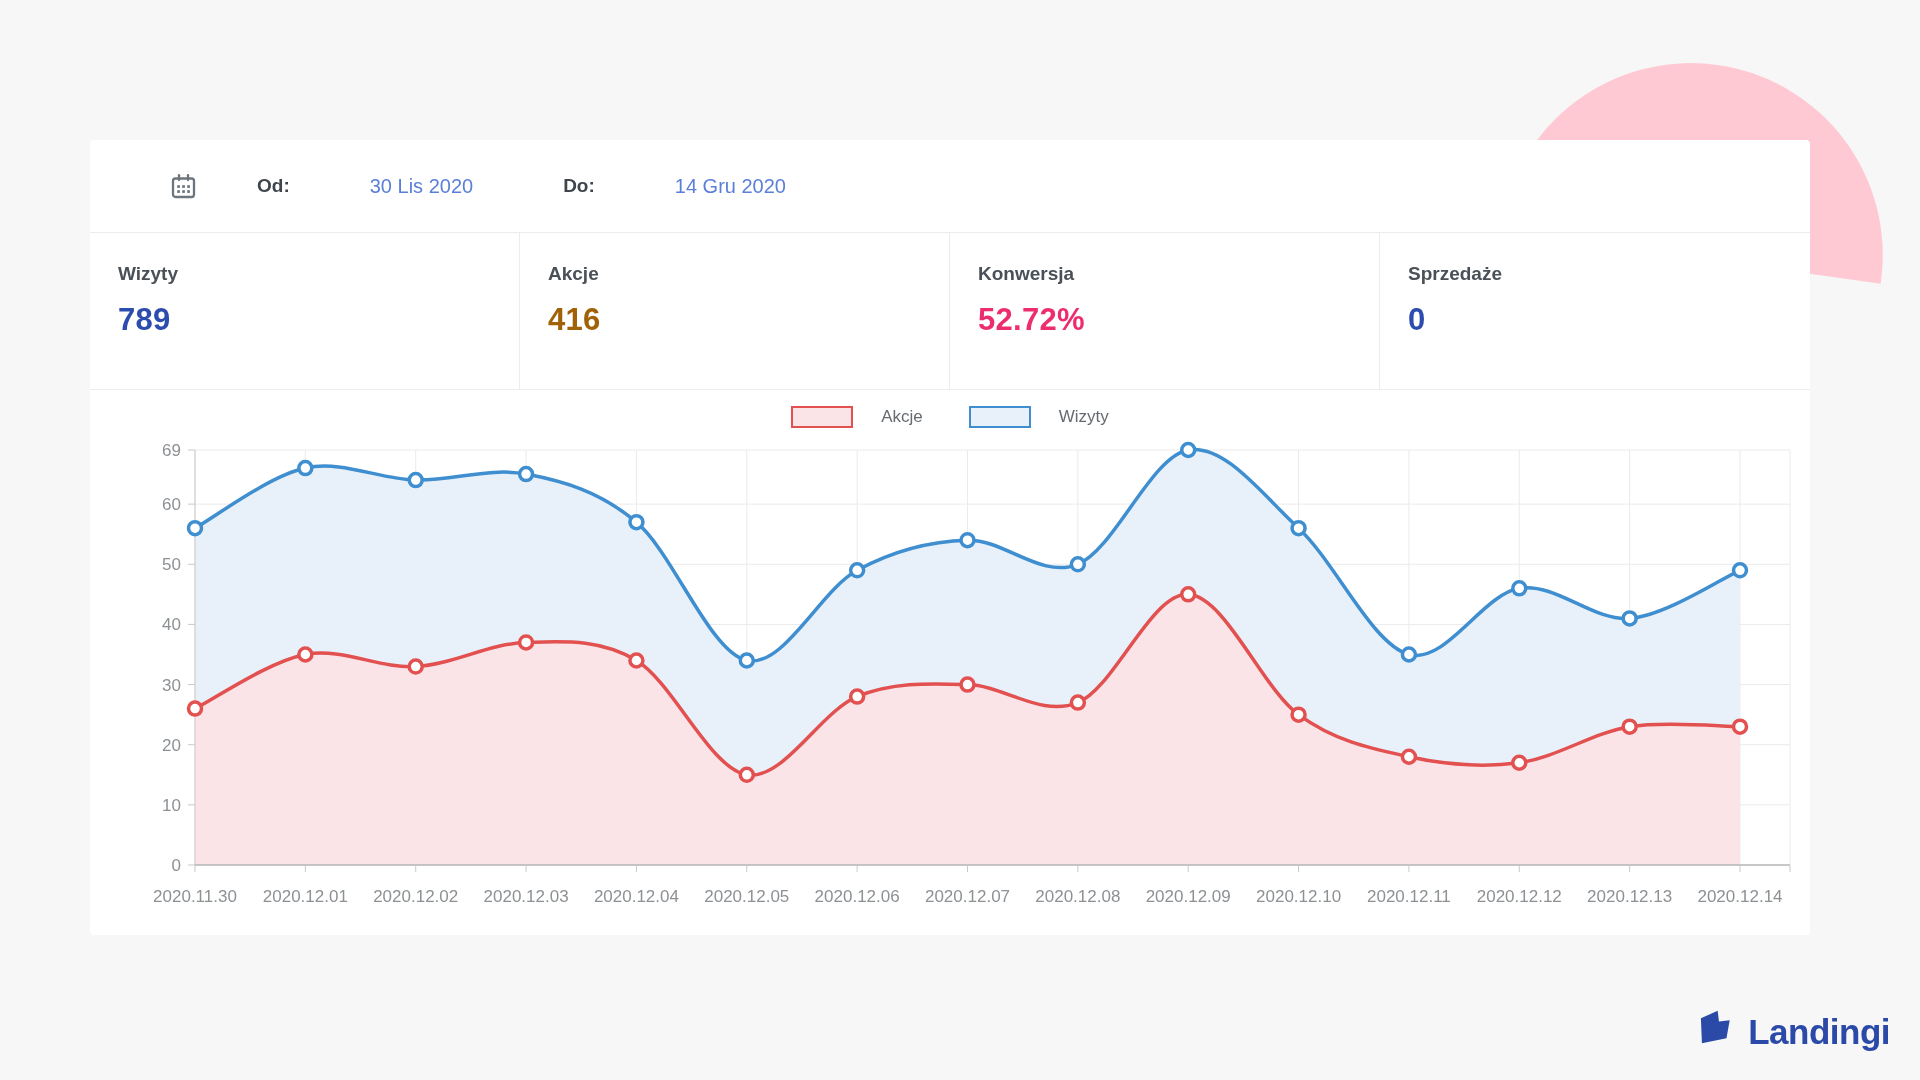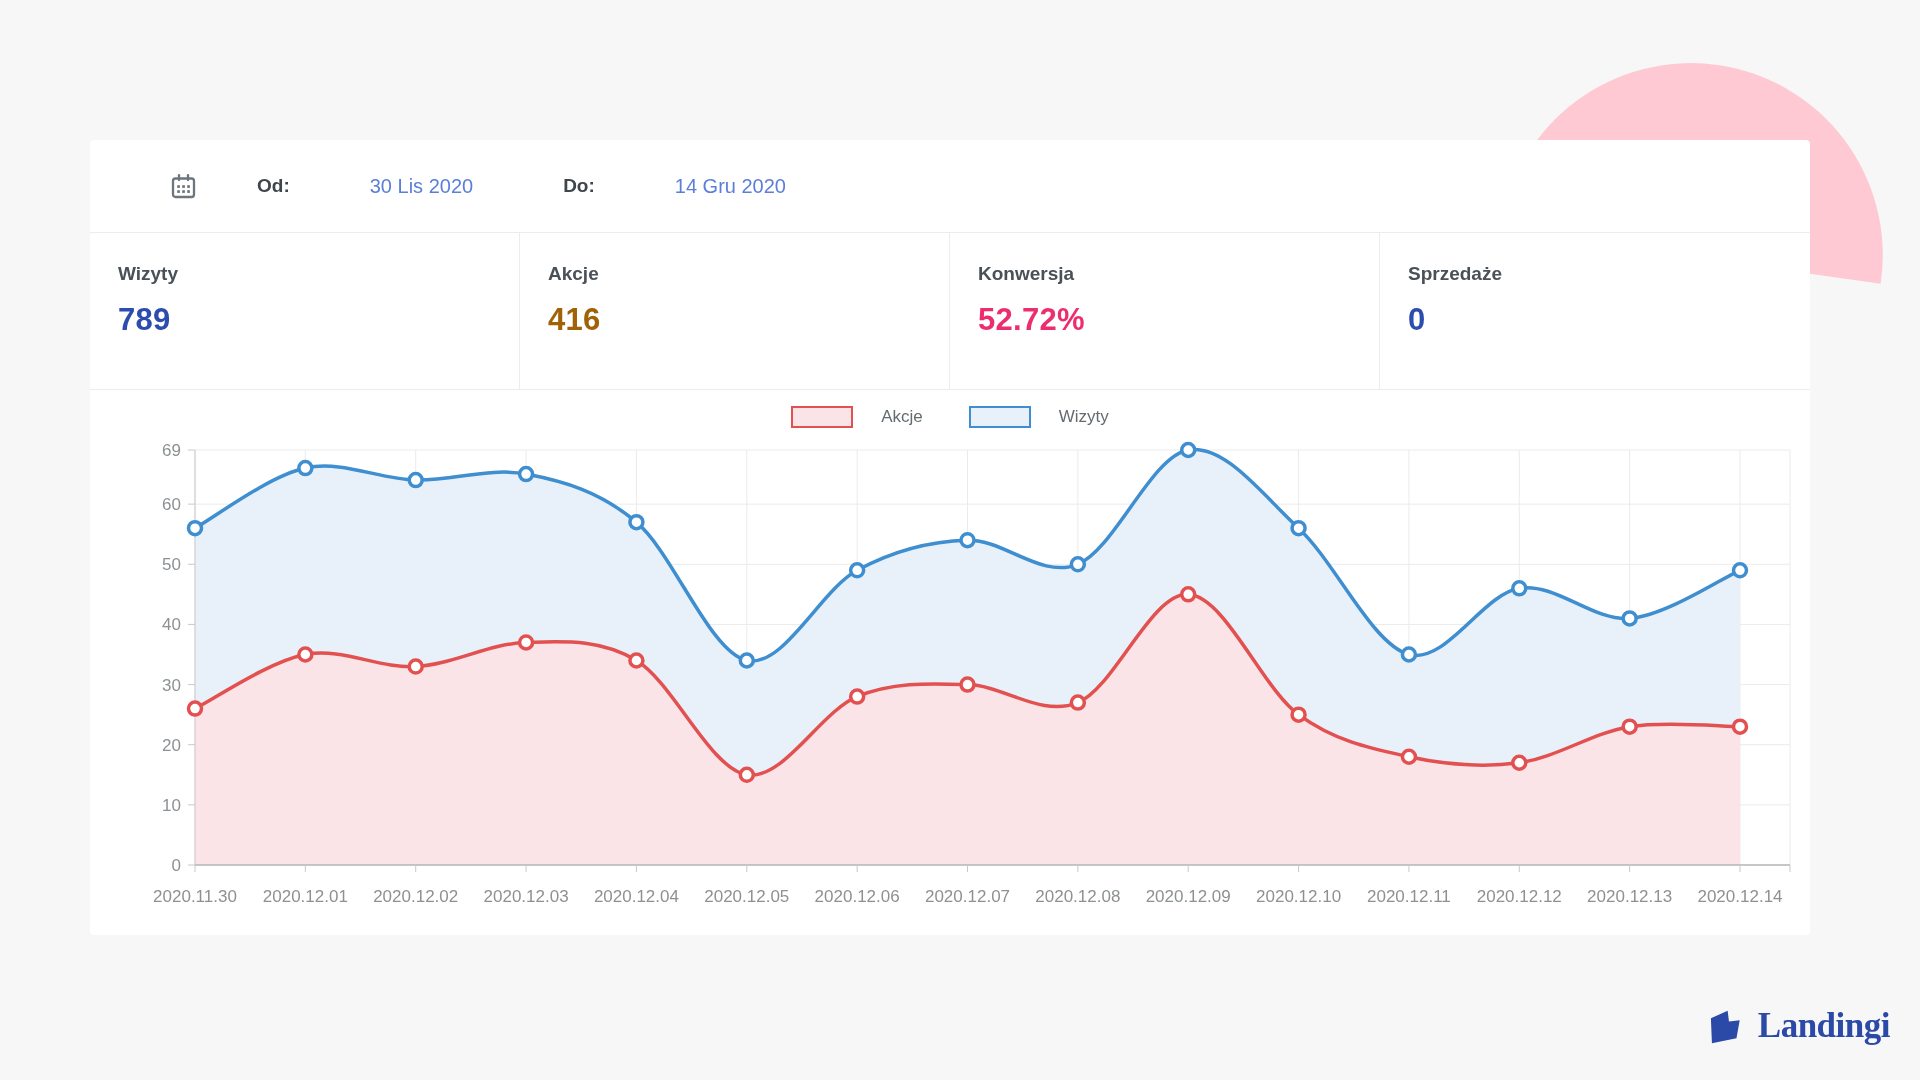--- a/index.html
+++ b/index.html
@@ -38,21 +38,21 @@
   .legend{
     position:absolute;top:16px;left:0;right:0;
     display:flex;justify-content:center;align-items:center;gap:46px;z-index:2;
   }
   .legend-item{display:flex;align-items:center;gap:28px;cursor:pointer}
   .legend-swatch{width:62px;height:22px;box-sizing:border-box;border:2px solid}
   .legend-label{font-size:17px;color:#666b70}
   svg text{font-family:"Liberation Sans",sans-serif}
   
   .brand{
-    position:absolute;right:30px;bottom:28px;display:flex;align-items:flex-start;gap:12px;font-family:Liberation Serif, serif;
+    position:absolute;right:30px;bottom:28px;display:flex;align-items:flex-end;gap:12px;
   }
   .brand-text{font-size:35px;font-weight:bold;color:#2b4aa8;letter-spacing:-.5px}
 </style>
 </head>
 <body>
 
 <div class="deco-circle"></div>
 
 <div class="card">
 

